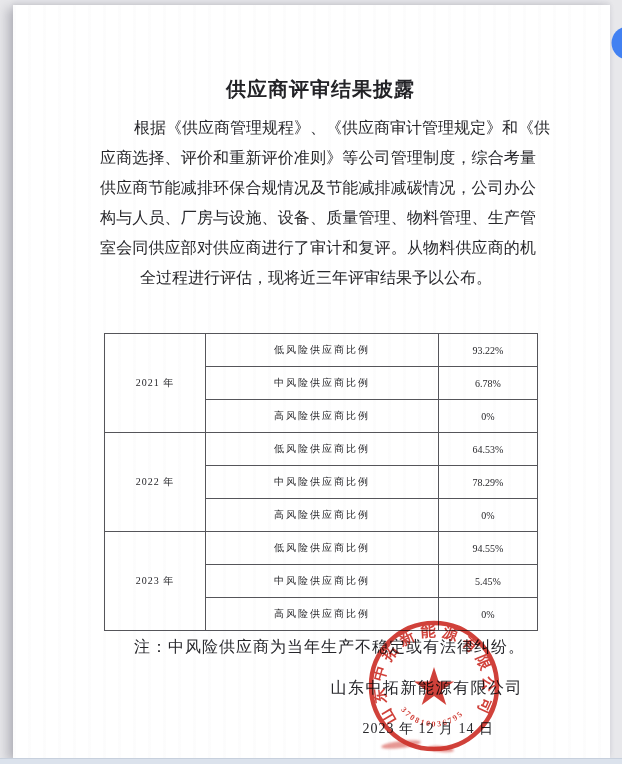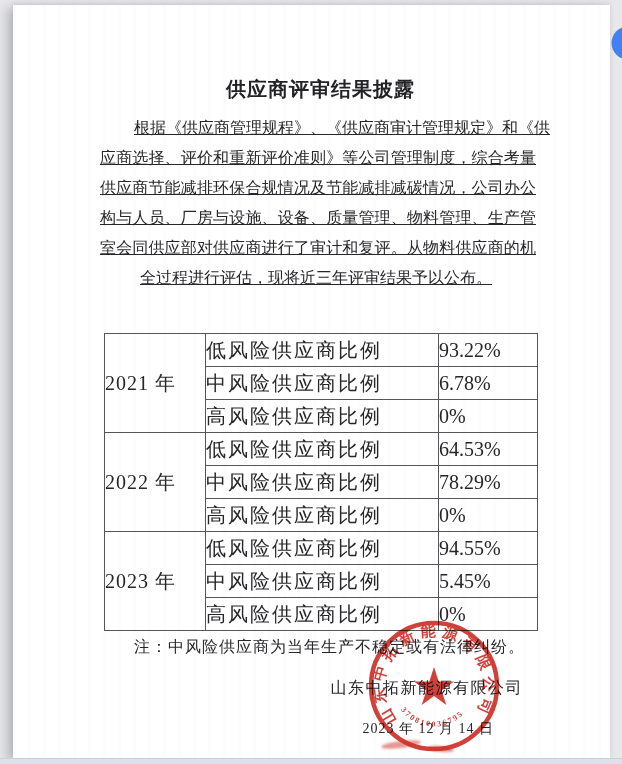--- a/index.html
+++ b/index.html
@@ -18,33 +18,33 @@
     position:absolute;top:71px;left:0;width:100%;
     text-align:center;font-size:20px;font-weight:700;
     color:#232327;letter-spacing:1px;margin-left:9px;
   }
   .body-text{
     position:absolute;top:108px;left:87px;width:436px;
     color:#27272b;font-size:16px;
   }
   .body-text .line{
     height:30px;line-height:30px;white-space:nowrap;
-    text-align:justify;text-align-last:justify;text-decoration:underline;
+    text-align:justify;text-align-last:justify;
   }
   .body-text .line.first{padding-left:34px;width:402px;}
   .body-text .line.last{text-align-last:left;margin-left:40px;}
   table.review{
     position:absolute;top:328px;left:91px;
     border-collapse:collapse;table-layout:fixed;
     color:#26262a;
   }
   table.review td{
     border:1px solid #55555a;height:32px;
-    vertical-align:middle;
-    font-size:20px;padding:0;margin-top:37px;
+    text-align:center;vertical-align:middle;
+    font-size:10px;padding:0;margin-top:37px;
   }
   td.year{width:100px;font-size:15px;letter-spacing:1px;}
   td.label{width:232px;letter-spacing:2px;}
   td.value{width:98px;}
   .footnote{
     position:absolute;top:632px;left:121px;
     font-size:16px;color:#27272b;letter-spacing:1px;white-space:nowrap;
   }
   .company{
     position:absolute;top:673px;right:87px;

